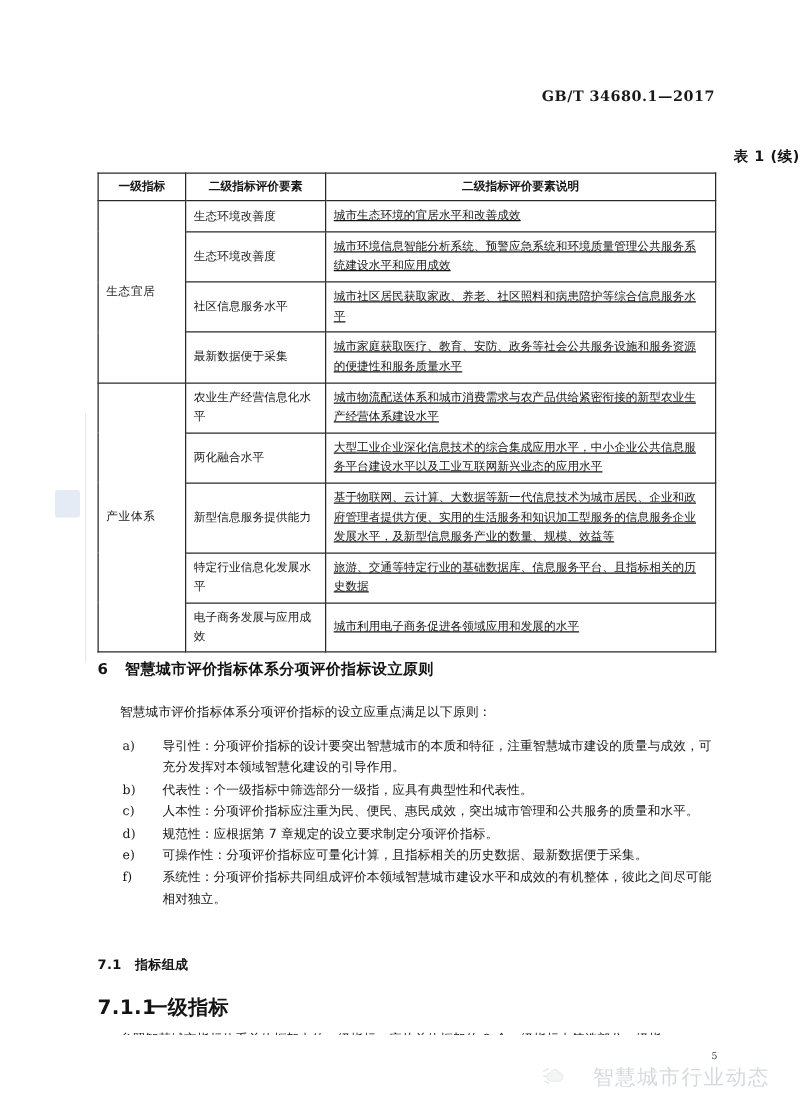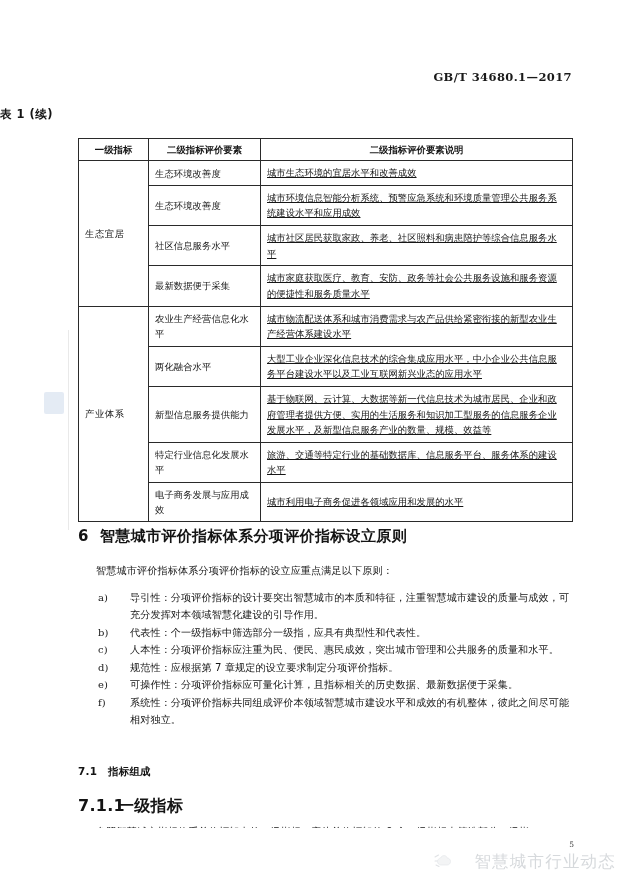--- a/index.html
+++ b/index.html
@@ -33,24 +33,24 @@
     font-weight: bold;
     font-size: 11.5px;
     letter-spacing: 0.4px;
     color: #1a1a1a;
     white-space: nowrap;
   }
 
   
   .table-caption {
     position: absolute;
-    top: 107px;
+    top: 118px;
     left: 0;
     width: 640px;
-    text-align: left;
+    text-align: right;
     font-size: 11.5px;
     font-weight: bold;
     color: #151515;
     letter-spacing: 0.5px;
   }
 
   
   .tbl-wrap {
     position: absolute;
     left: 78px;
@@ -97,21 +97,21 @@
   }
   td.desc {
     letter-spacing: 0.05px;
     line-height: 1.68;
     text-decoration: underline;
   }
 
   
   .sec-h1 {
     position: absolute;
-    font-size: 15px;
+    font-size: 12px;
     font-weight: bold;
     letter-spacing: 0.35px;
     color: #141414;
     white-space: nowrap;
   }
   .sec-h1 .num { display: inline-block; width: 22px; }
 
   .sec-h2 {
     position: absolute;
     font-size: 10.4px;
@@ -276,21 +276,21 @@
         <tr>
           <td class="sub">两化融合水平</td>
           <td class="desc">大型工业企业深化信息技术的综合集成应用水平，中小企业公共信息服务平台建设水平以及工业互联网新兴业态的应用水平</td>
         </tr>
         <tr>
           <td class="sub">新型信息服务提供能力</td>
           <td class="desc">基于物联网、云计算、大数据等新一代信息技术为城市居民、企业和政府管理者提供方便、实用的生活服务和知识加工型服务的信息服务企业发展水平，及新型信息服务产业的数量、规模、效益等</td>
         </tr>
         <tr>
           <td class="sub">特定行业信息化发展水平</td>
-          <td class="desc">旅游、交通等特定行业的基础数据库、信息服务平台、服务体系的建设水平</td>
+          <td class="desc">旅游、交通等特定行业的基础数据库、信息服务平台、且指标相关的历史数据</td>
         </tr>
         <tr>
           <td class="sub">电子商务发展与应用成效</td>
           <td class="desc">城市利用电子商务促进各领域应用和发展的水平</td>
         </tr>
       </tbody>
     </table>
   </div>
 
   <div class="sec-h1" style="left:78px; top:527px;">

